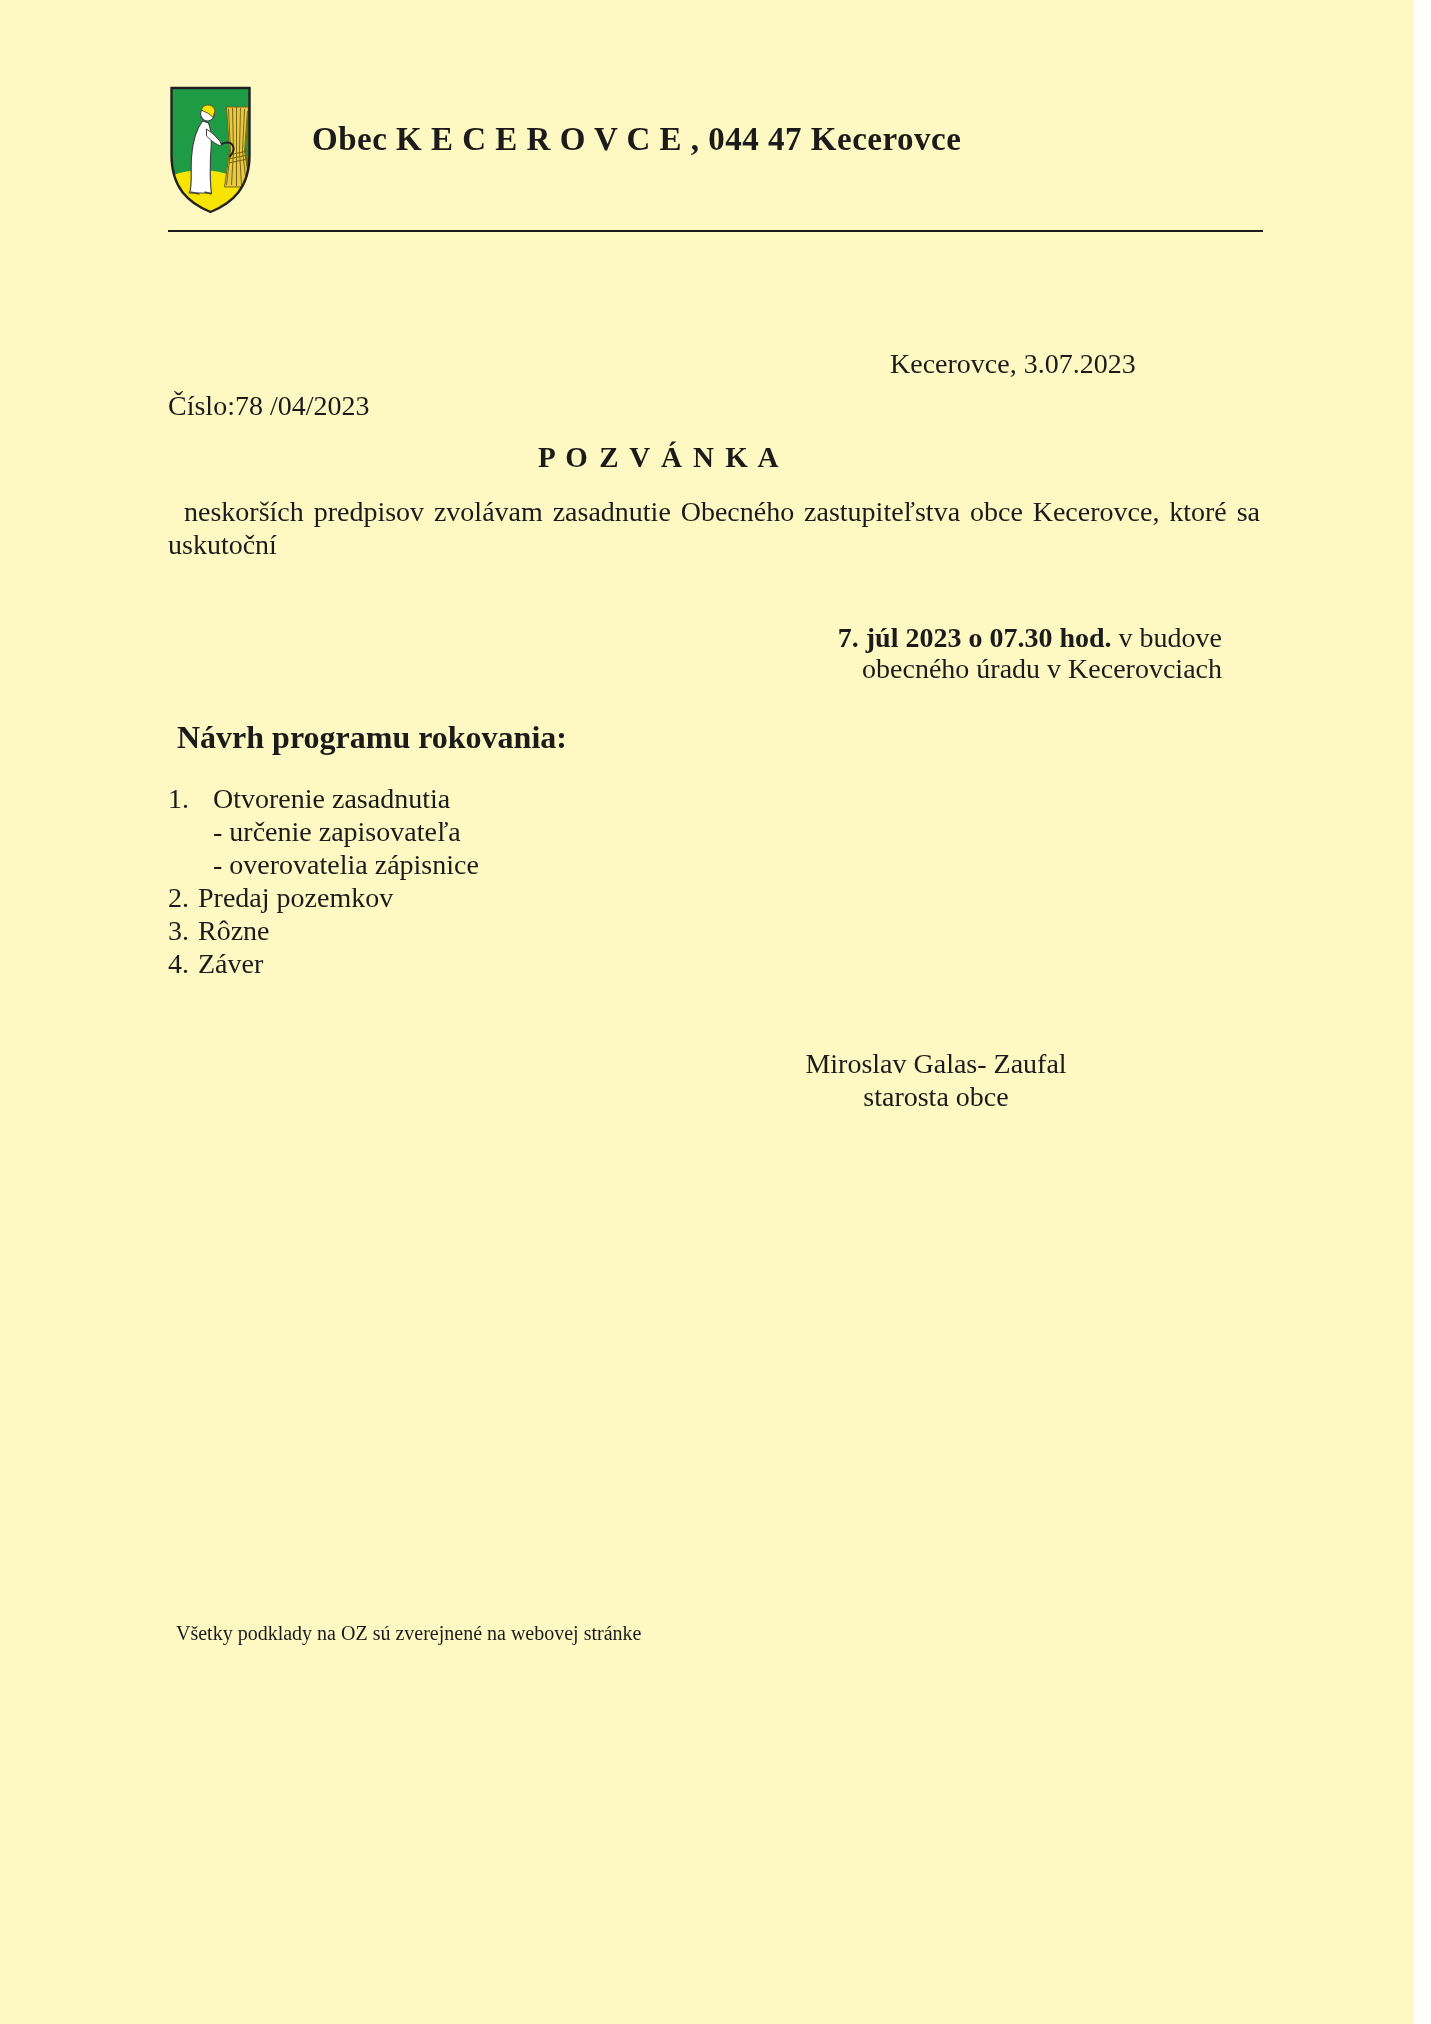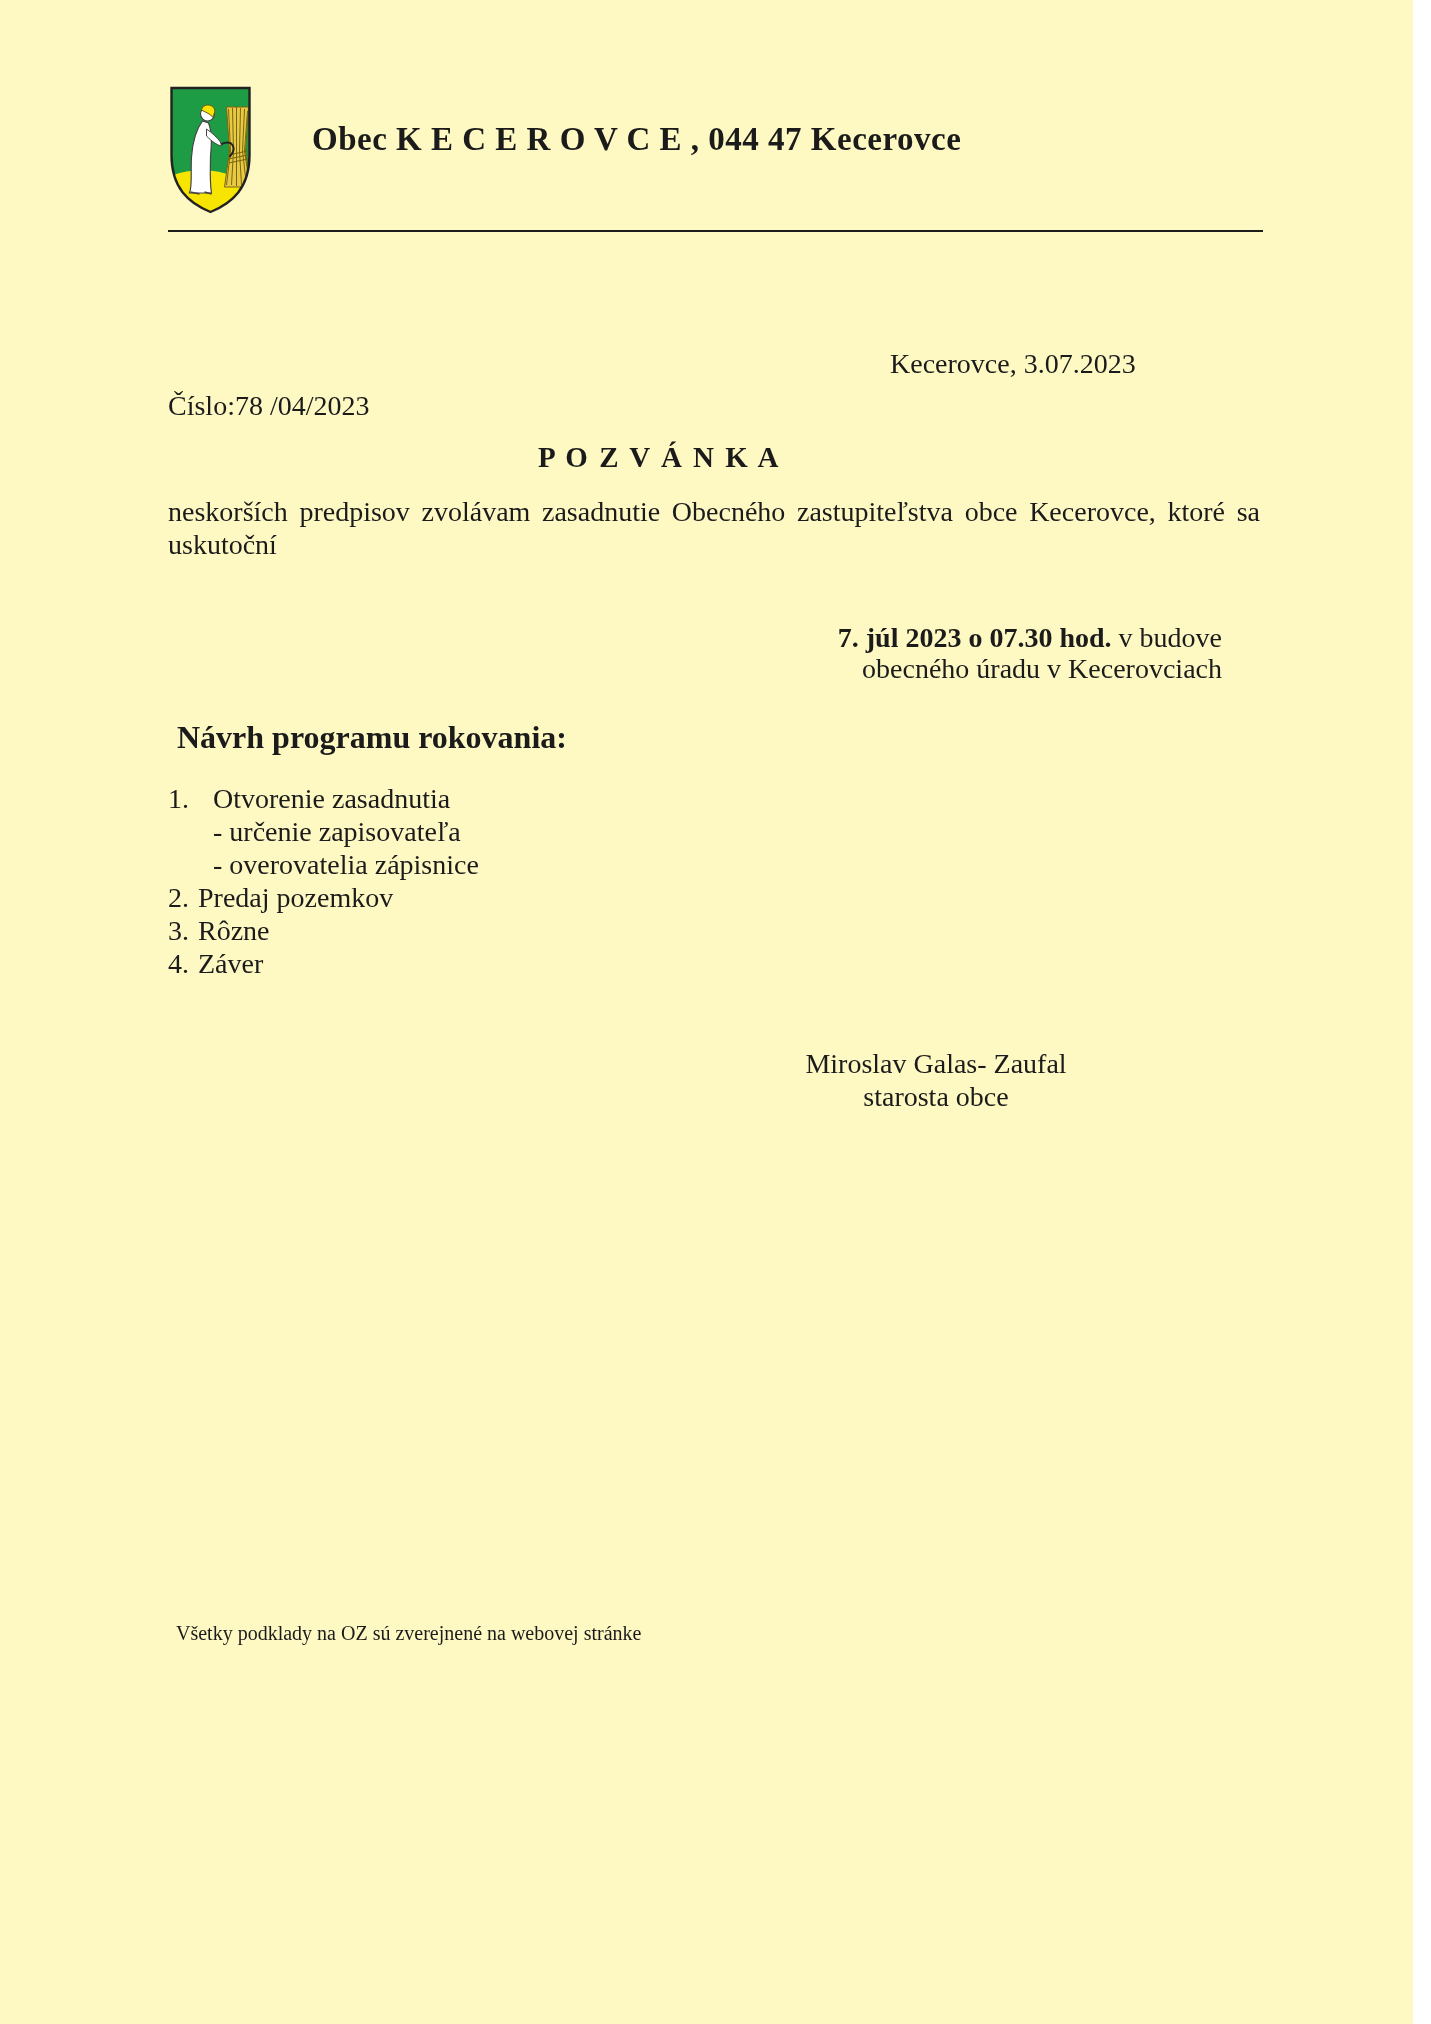--- a/index.html
+++ b/index.html
@@ -22,21 +22,21 @@
     border-top:2px solid #1c1c1c;
   }
   .doc-number{left:168px;top:348px;font-size:28px;white-space:nowrap;margin-top:42px;}
   .place-date{left:890px;top:348px;font-size:28px;white-space:nowrap;}
   .doc-title{
     left:538px;top:441px;
     font-size:29px;font-weight:bold;letter-spacing:2px;white-space:nowrap;text-align:center;
   }
   .intro{left:168px;top:496px;width:1092px;font-size:28px;line-height:32.6px;}
   .intro .l1{text-indent:64px;white-space:nowrap;}
-  .intro .l2{text-align:justify;text-align-last:justify;}
+  .intro .l2{text-align:justify;text-align-last:justify;margin-left:16px;}
   .meeting{left:182px;top:622px;width:1040px;text-align:right;font-size:28px;line-height:31px;}
   .meeting .bold{font-weight:bold;}
   .agenda-heading{left:177px;top:719px;font-size:32px;font-weight:bold;white-space:nowrap;}
   .agenda{left:168px;top:782px;font-size:28px;line-height:33px;}
   .agenda-row{white-space:nowrap;}
   .a-num{display:inline-block;width:30px;}
   .agenda-row.wide .a-num{width:45px;}
   .signature{left:700px;top:1047px;width:472px;text-align:center;font-size:28px;line-height:33px;}
   .footer-note{left:168px;top:1622px;font-size:20px;white-space:nowrap;margin-left:8px;}
 </style>

